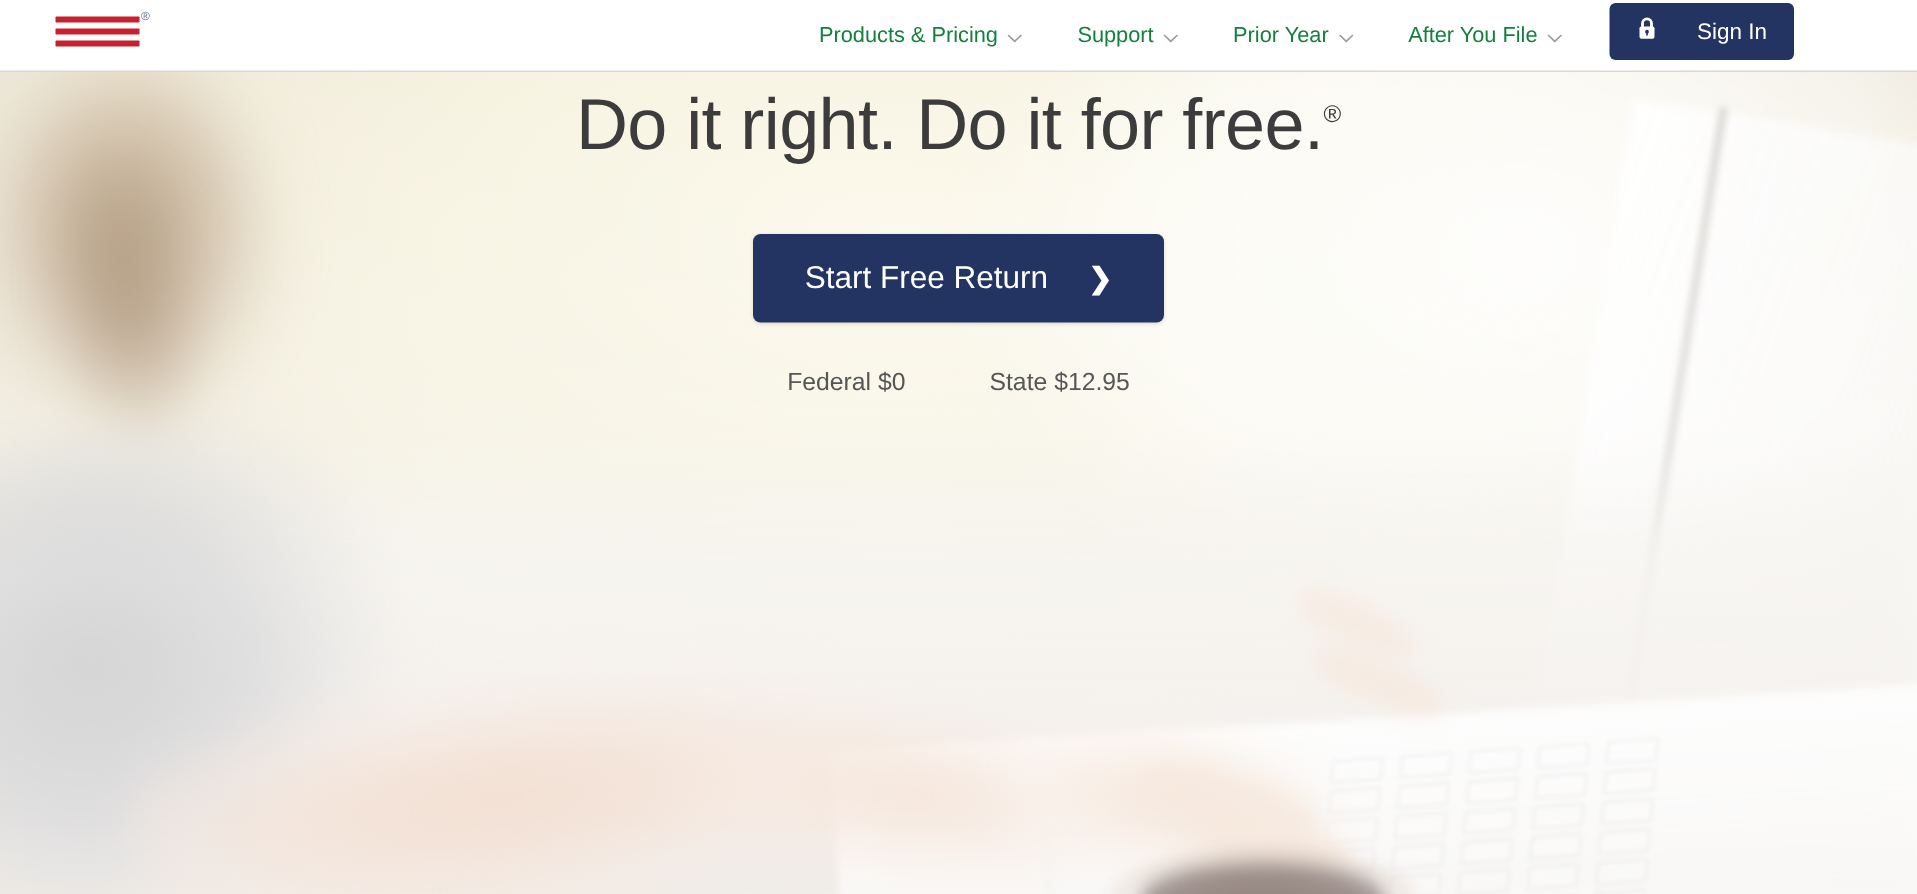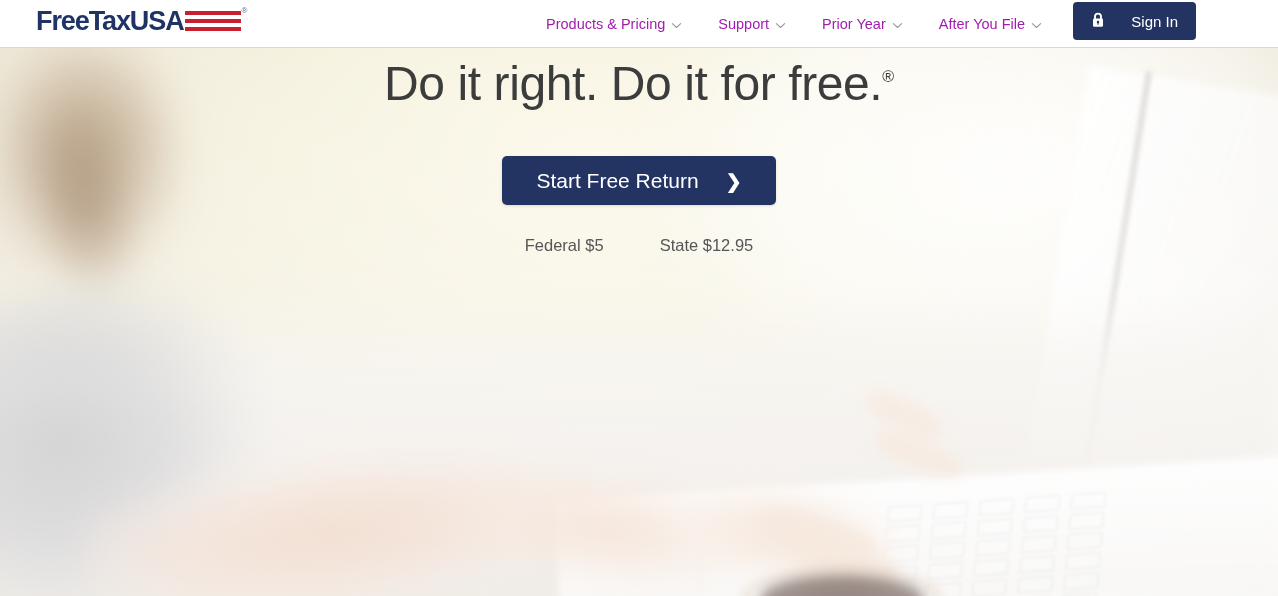--- a/index.html
+++ b/index.html
@@ -74,21 +74,21 @@
     align-items: center;
     gap: 0px;
   }
   .nav-item {
     display: flex;
     align-items: center;
     gap: 6px;
     padding: 0 18px;
     height: 48px;
     font-size: 14.5px;
-    color: #a21caf;
+    color: #15803d;
     cursor: pointer;
     white-space: nowrap;
     user-select: none;
   }
   .chev-down {
     display: inline-block;
     width: 11px;
     height: 11px;
     position: relative;
     top: 1px;
@@ -344,21 +344,21 @@
     align-items: center;
     justify-content: center;
     gap: 27px;
     background: #243462;
     color: #ffffff;
     border: none;
     border-radius: 5px;
     font-family: "Liberation Sans", sans-serif;
     font-size: 21px;
     padding: 0 34px;
-    height: 49px;
+    height: 59px;
     cursor: pointer;
     box-shadow: 0 1px 3px rgba(0,0,0,0.13);
   }
   .cta-chev {
     font-size: 19px;
     font-weight: bold;
     line-height: 1;
     position: relative;
     top: 1px;
   }
@@ -370,21 +370,20 @@
     font-size: 16.5px;
     color: #565656;
   }
 </style>
 </head>
 <body>
 
 <header class="site-header">
 
   <a class="logo-wrap" href="#">
-    <span class="logo-text">FreeTaxUSA</span>
     <span class="logo-flag">
       <span class="stripe"></span>
       <span class="stripe"></span>
       <span class="stripe"></span>
     </span>
     <span class="logo-reg">®</span>
   </a>
 
   <nav class="main-nav">
 
@@ -513,19 +512,19 @@
 
 
     <div class="cta-wrap">
       <button class="cta-btn">
         <span>Start Free Return</span>
         <span class="cta-chev">❯</span>
       </button>
     </div>
 
     <div class="price-row">
-      <span>Federal $5</span>
+      <span>Federal $0</span>
       <span>State $12.95</span>
     </div>
 
   </div>
 
 </section>
 
 </body></html>

